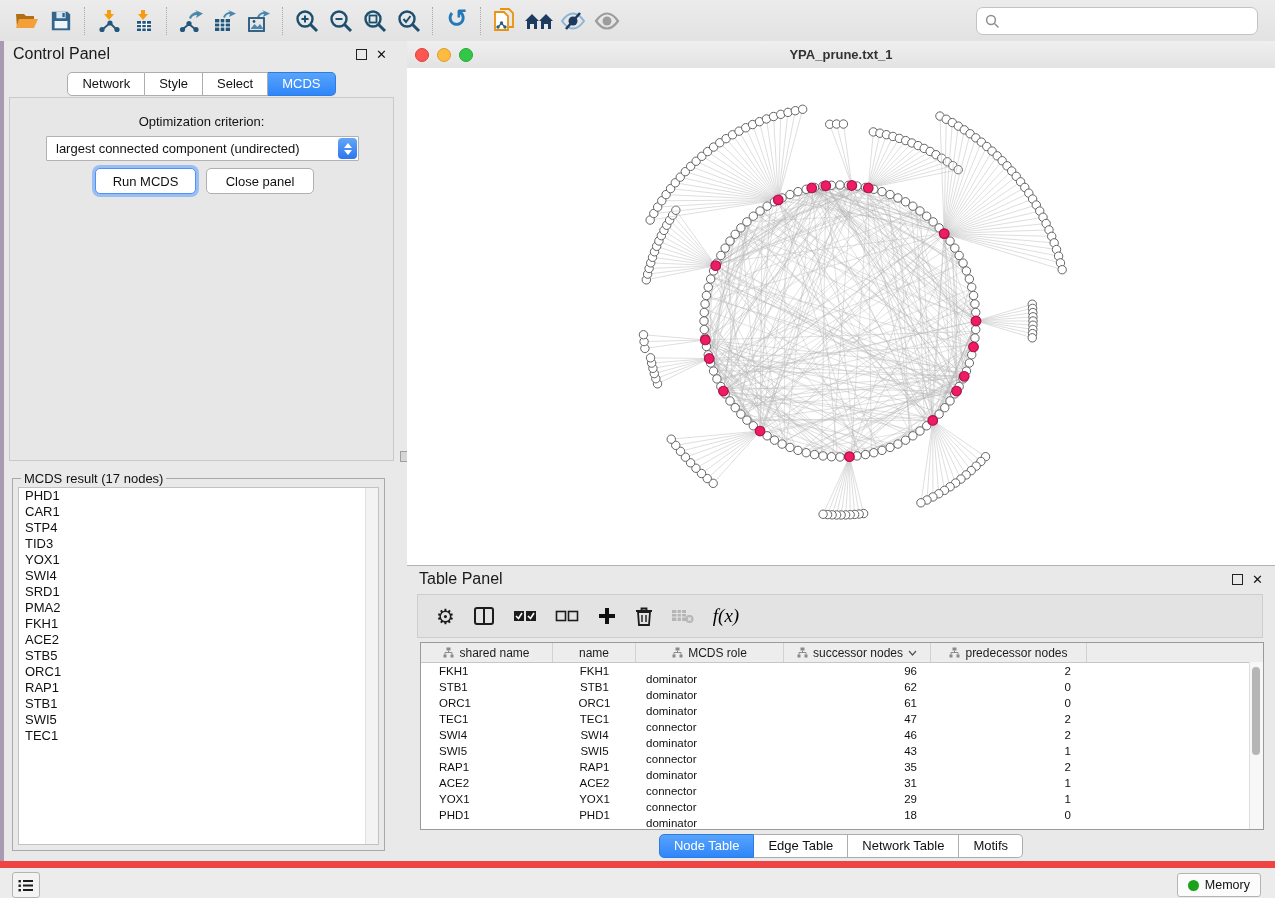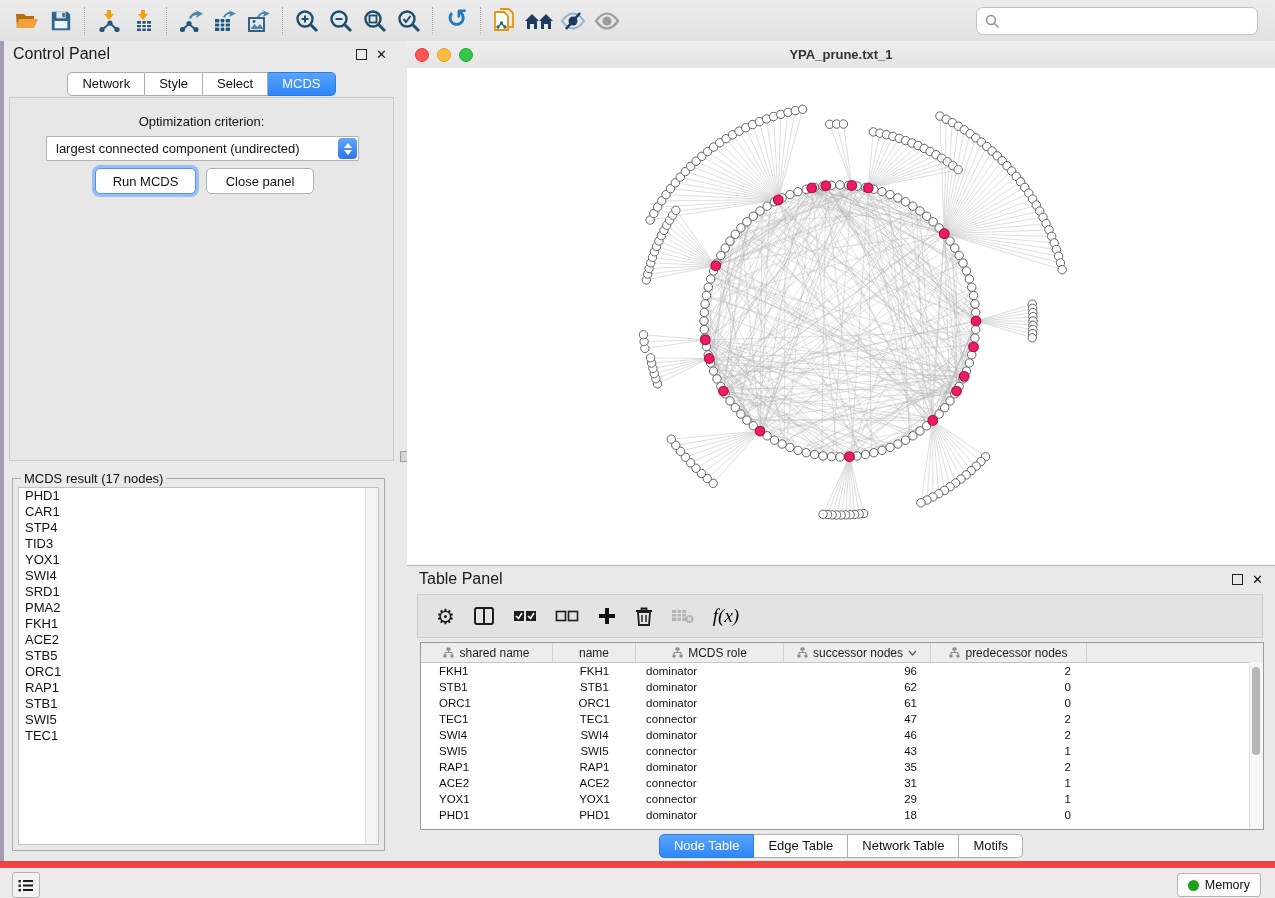--- a/index.html
+++ b/index.html
@@ -73,21 +73,21 @@
   .gear-glyph{font-size:21px;color:#1c1c1c;line-height:1;}
   .fx{font-family:"Liberation Serif","DejaVu Serif",serif;font-style:italic;font-size:19px;color:#000000;}
   #tbl{left:13px;top:76px;width:842px;height:186px;border:1px solid #9a9a9a;background:#fff;overflow:hidden;}
   .grid-row{display:grid;grid-template-columns:132px 83px 148px 147px 156px 1fr;}
   #tbl-header{background:#ededed;border-bottom:1px solid #c6c6c6;height:19px;}
   .hcell{display:flex;align-items:center;justify-content:center;gap:5px;font-size:12px;color:#1c1c1c;
       border-right:1px solid #d2d2d2;height:19px;cursor:pointer;}
   .hcell.filler{border-right:none;cursor:default;}
   .brow{height:16px;}
   .bcell{font-size:11.5px;color:#111;line-height:16px;white-space:nowrap;}
-  .c0{padding-left:18px;} .c1{text-align:center;} .c2{padding-left:10px;}
+  .c0{padding-left:18px;} .c1{text-align:center;} .c2{padding-left:10px;margin-top:8px;}
   .c3{text-align:right;padding-right:14px;} .c4{text-align:right;padding-right:16px;}
   #tbl-vscroll{position:absolute;right:0;top:19px;bottom:0;width:13px;background:#f7f7f7;border-left:1px solid #ddd;}
   #tbl-thumb{position:absolute;left:2px;top:5px;width:8px;height:88px;border-radius:5px;background:#b5b5b5;}
   #tp-tabs{left:0;top:268px;width:100%;}
   
   #status-bar{left:0;top:861px;width:1275px;height:32px;background:#ececec;border-top:7px solid #ef4444;}
   #list-btn{left:12px;top:4px;width:26px;height:24px;background:#f3f3f3;border:1px solid #b4b4b4;border-radius:3px;
       display:flex;align-items:center;justify-content:center;cursor:pointer;}
   #memory-btn{right:14px;top:5px;height:22px;background:#fbfbfb;border:1px solid #b4b4b4;border-radius:3px;
       display:flex;align-items:center;gap:6px;padding:0 10px;cursor:pointer;}

